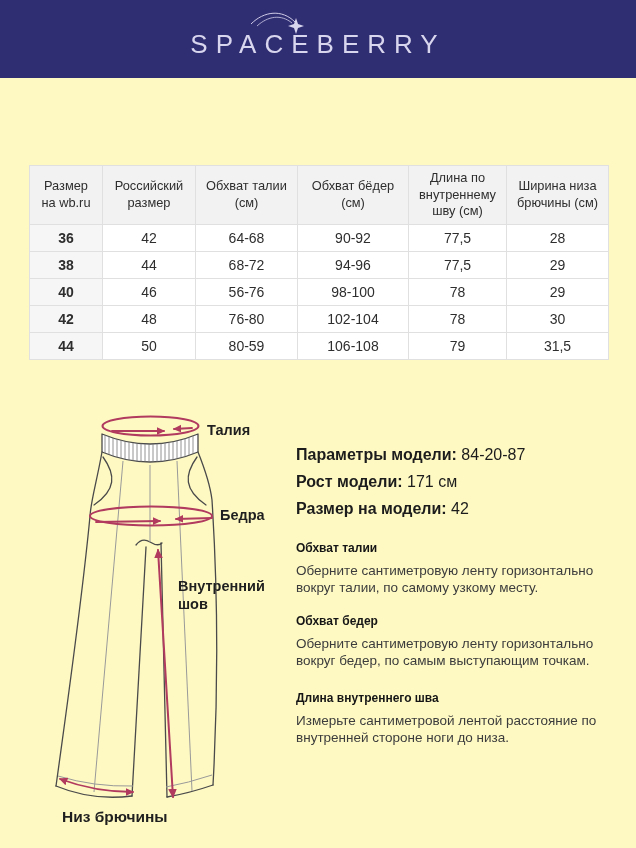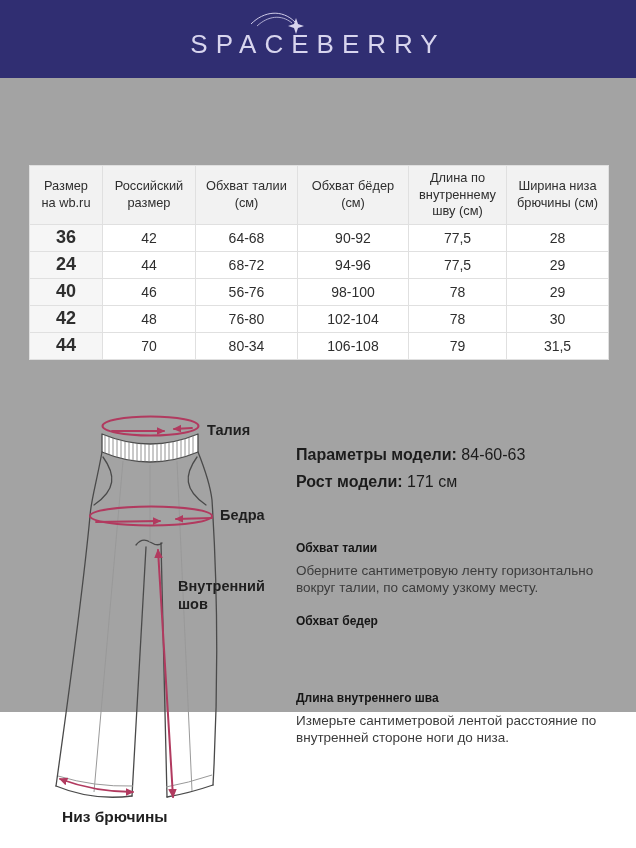--- a/index.html
+++ b/index.html
@@ -1,36 +1,36 @@
 <!DOCTYPE html>
 <html><head>
 <meta charset="utf-8">
 <style>
   * { margin:0; padding:0; box-sizing:border-box; }
   html,body { width:636px; height:848px; background:#ffffff; overflow:hidden;
               font-family:"Liberation Sans", sans-serif; }
-  .page { position:relative; width:636px; height:712px; background:#a3a3a3; }
+  .page { position:relative; width:636px; height:848px; background:#fef9c3; }
 
   
   .brand-header { position:absolute; left:0; top:0; width:636px; height:78px;
                   background:#302e72; display:flex; align-items:center; justify-content:center; }
   .logo-text { color:#d8d5ee; font-size:26px; letter-spacing:8px; font-weight:400;
                padding-top:10px; }
   .logo-star { position:absolute; left:250px; top:8px; width:60px; height:30px; }
 
   
   .size-table { position:absolute; left:29px; top:165px; width:579px;
                 border-collapse:collapse; table-layout:fixed;
                 color:#2e2e2e; }
   .size-table th, .size-table td { border:1px solid #e0e0e0; text-align:center;
                 vertical-align:middle; }
   .size-table thead th { background:#f2f2f2; height:58px; font-size:12.8px;
                 font-weight:400; line-height:1.3; padding:4px 6px; }
   .size-table tbody td { background:#ffffff; height:27px; font-size:14px; font-weight:400; }
-  .size-table tbody td.c0 { background:#f6f6f6; font-weight:700; font-size:18px; }
+  .size-table tbody td.c0 { background:#f6f6f6; font-weight:700; font-size:14px; }
 
   
   .model-info { position:absolute; left:296px; top:441px; width:330px; }
   .mi-line { font-size:16px; line-height:27px; color:#1c1c1c; }
   .mi-label { font-weight:700; }
   .guide-section { position:absolute; left:296px; width:330px; }
   .gs-1 { top:541px; } .gs-2 { top:614px; } .gs-3 { top:691px; }
   .guide-title { font-size:12px; font-weight:700; color:#151515; margin-bottom:8px; }
   .guide-text { font-size:13.5px; line-height:16.5px; color:#3c3c3c; }
 
@@ -74,21 +74,21 @@
     <tbody>
       <tr>
         <td class="c0">36</td>
         <td>42</td>
         <td>64-68</td>
         <td>90-92</td>
         <td>77,5</td>
         <td>28</td>
       </tr>
       <tr>
-        <td class="c0">24</td>
+        <td class="c0">38</td>
         <td>44</td>
         <td>68-72</td>
         <td>94-96</td>
         <td>77,5</td>
         <td>29</td>
       </tr>
       <tr>
         <td class="c0">40</td>
         <td>46</td>
         <td>56-76</td>
@@ -99,22 +99,22 @@
       <tr>
         <td class="c0">42</td>
         <td>48</td>
         <td>76-80</td>
         <td>102-104</td>
         <td>78</td>
         <td>30</td>
       </tr>
       <tr>
         <td class="c0">44</td>
-        <td>70</td>
-        <td>80-34</td>
+        <td>50</td>
+        <td>80-59</td>
         <td>106-108</td>
         <td>79</td>
         <td>31,5</td>
       </tr>
     </tbody>
   </table>
 
   <svg class="pants-svg" viewBox="0 0 280 440">
     <defs>
       <marker id="arr" viewBox="0 0 8 8" refX="6.5" refY="4" markerWidth="5" markerHeight="5" orient="auto-start-reverse">
@@ -173,33 +173,38 @@
     <text class="diagram-label" x="187" y="40" font-size="14.5">Талия</text>
     <text class="diagram-label" x="200" y="125" font-size="14.5">Бедра</text>
     <text class="diagram-label" x="158" y="196" font-size="14.5">Внутренний</text>
     <text class="diagram-label" x="158" y="214" font-size="14.5">шов</text>
     <text class="diagram-label" x="42" y="427" font-size="15.5">Низ брючины</text>
   </svg>
 
   <div class="model-info">
     <div class="mi-line">
       <span class="mi-label">Параметры модели:</span>
-      <span>84-60-63</span>
+      <span>84-20-87</span>
     </div>
     <div class="mi-line">
       <span class="mi-label">Рост модели:</span>
       <span>171 см</span>
     </div>
+    <div class="mi-line">
+      <span class="mi-label">Размер на модели:</span>
+      <span>42</span>
+    </div>
   </div>
 
   <div class="guide-section gs-1">
     <div class="guide-title">Обхват талии</div>
     <div class="guide-text">Оберните сантиметровую ленту горизонтально вокруг талии, по самому узкому месту.</div>
   </div>
   <div class="guide-section gs-2">
     <div class="guide-title">Обхват бедер</div>
+    <div class="guide-text">Оберните сантиметровую ленту горизонтально вокруг бедер, по самым выступающим точкам.</div>
   </div>
   <div class="guide-section gs-3">
     <div class="guide-title">Длина внутреннего шва</div>
     <div class="guide-text">Измерьте сантиметровой лентой расстояние по внутренней стороне ноги до низа.</div>
   </div>
 
 </div>
 
 </body></html>

